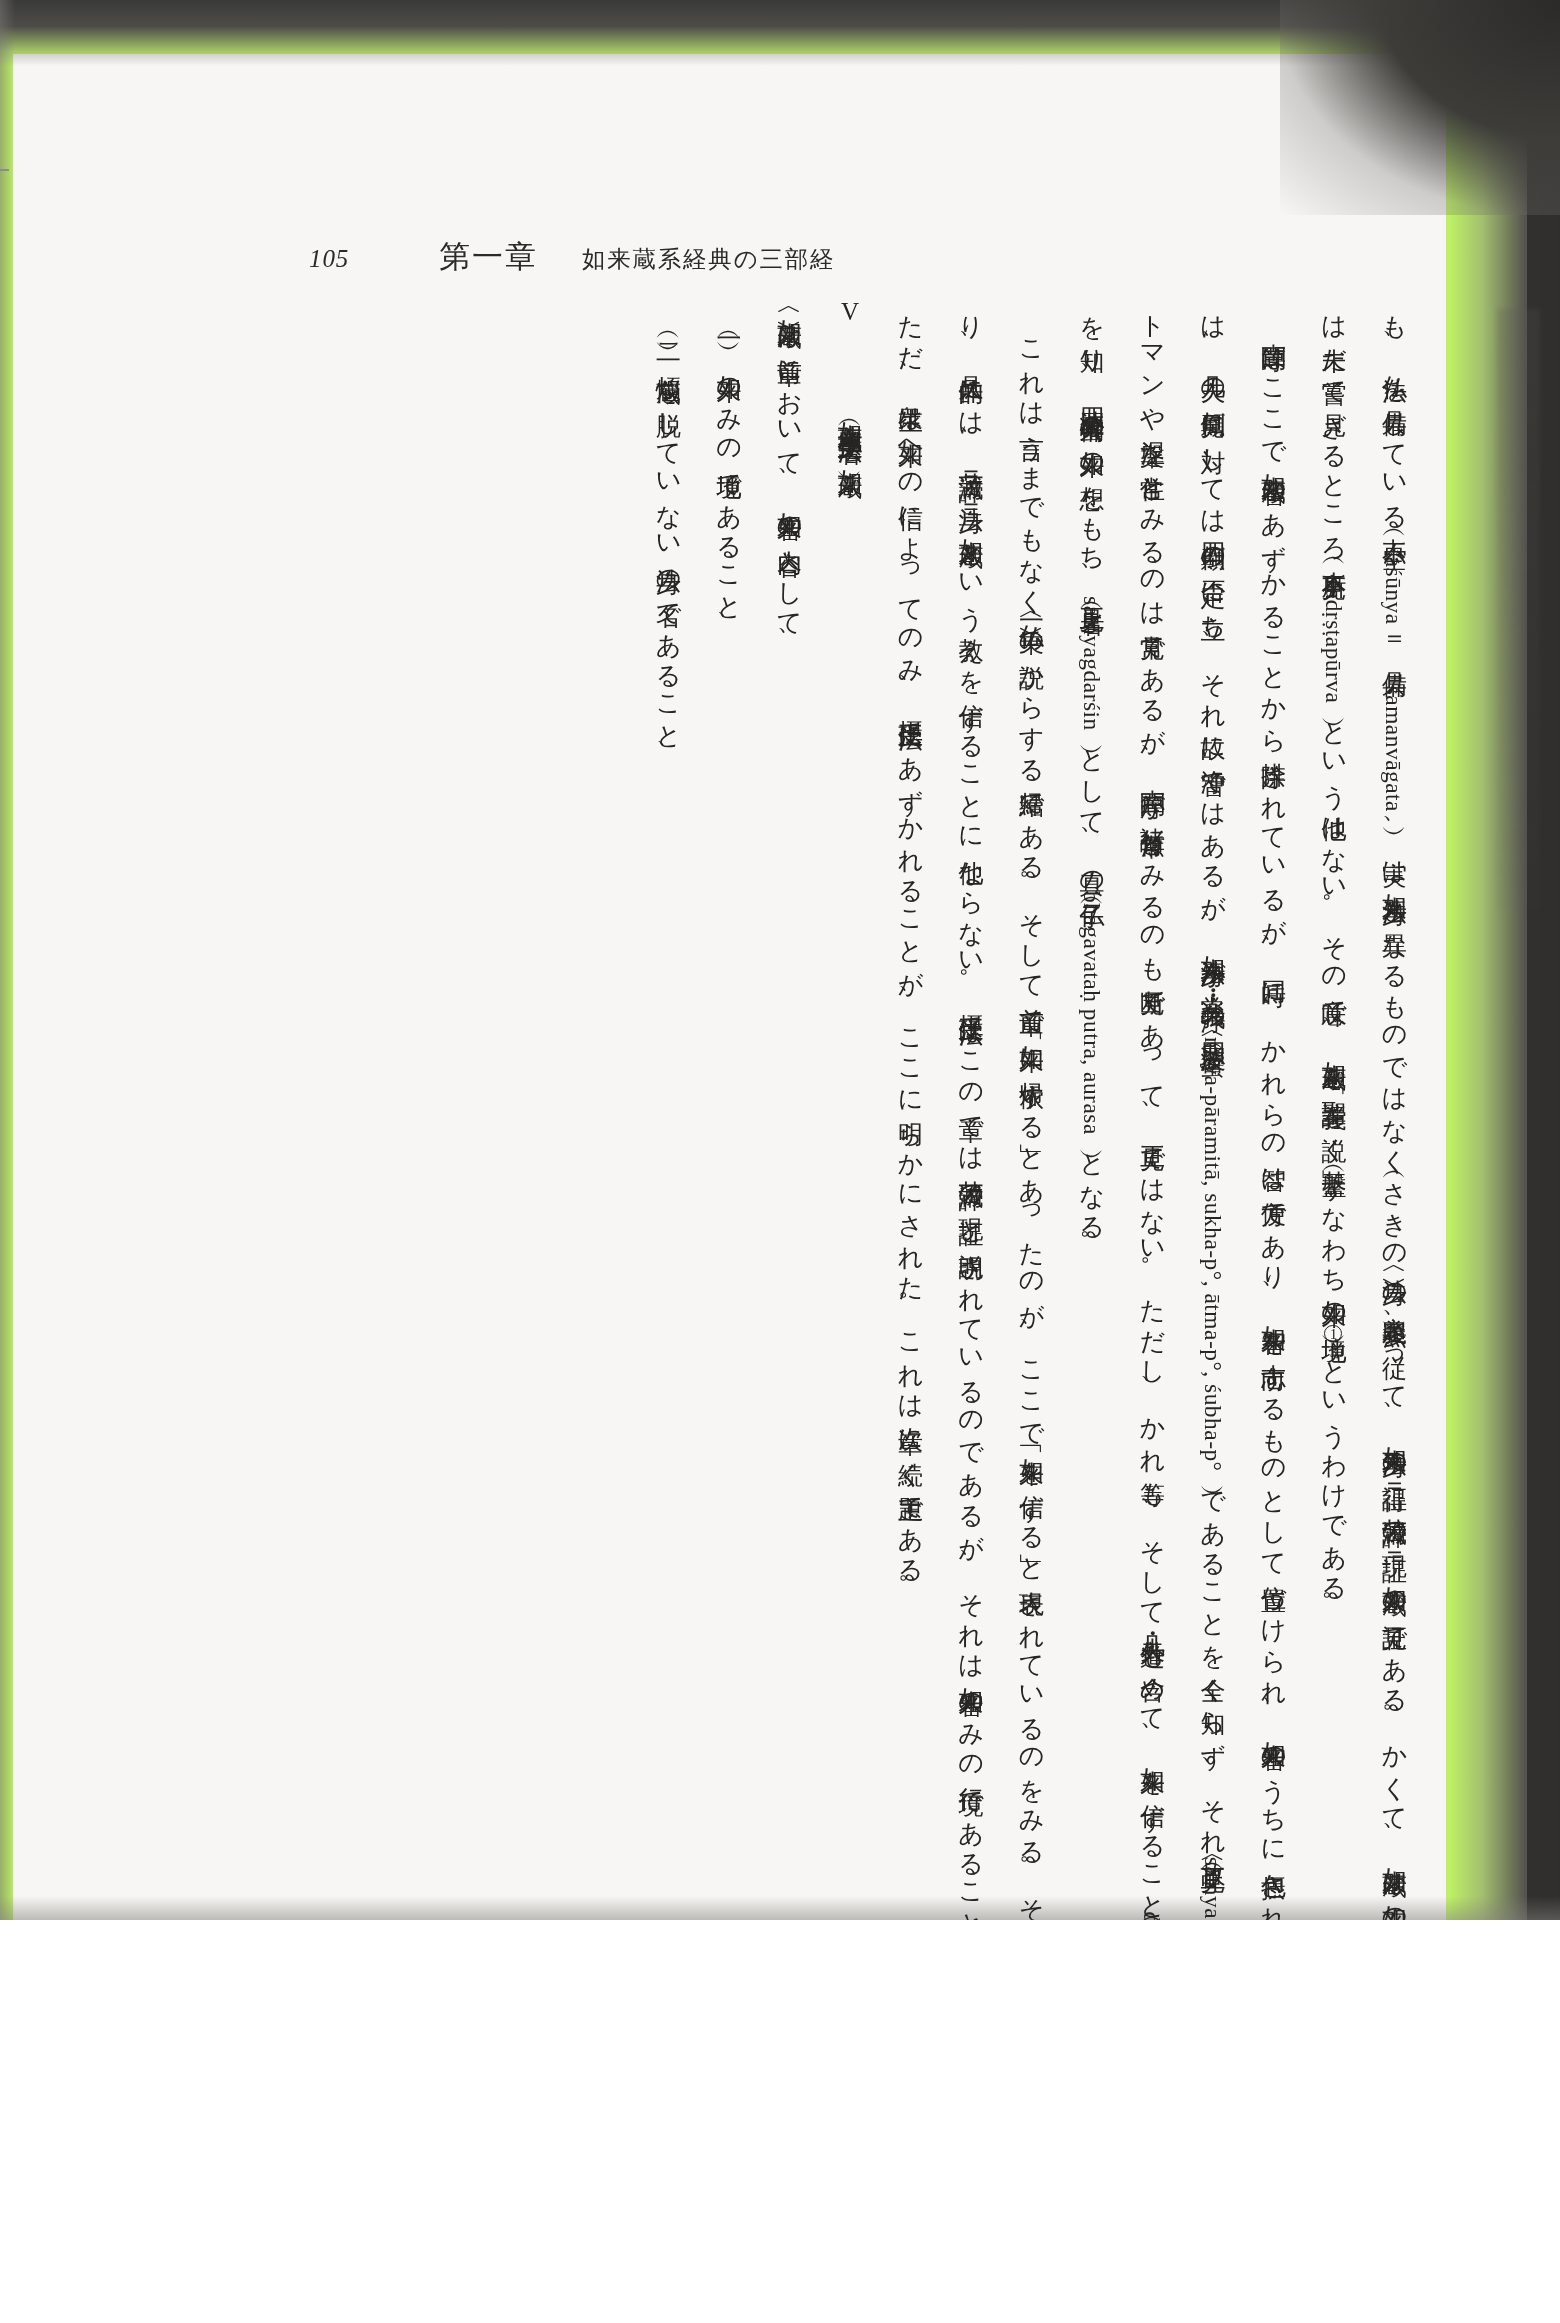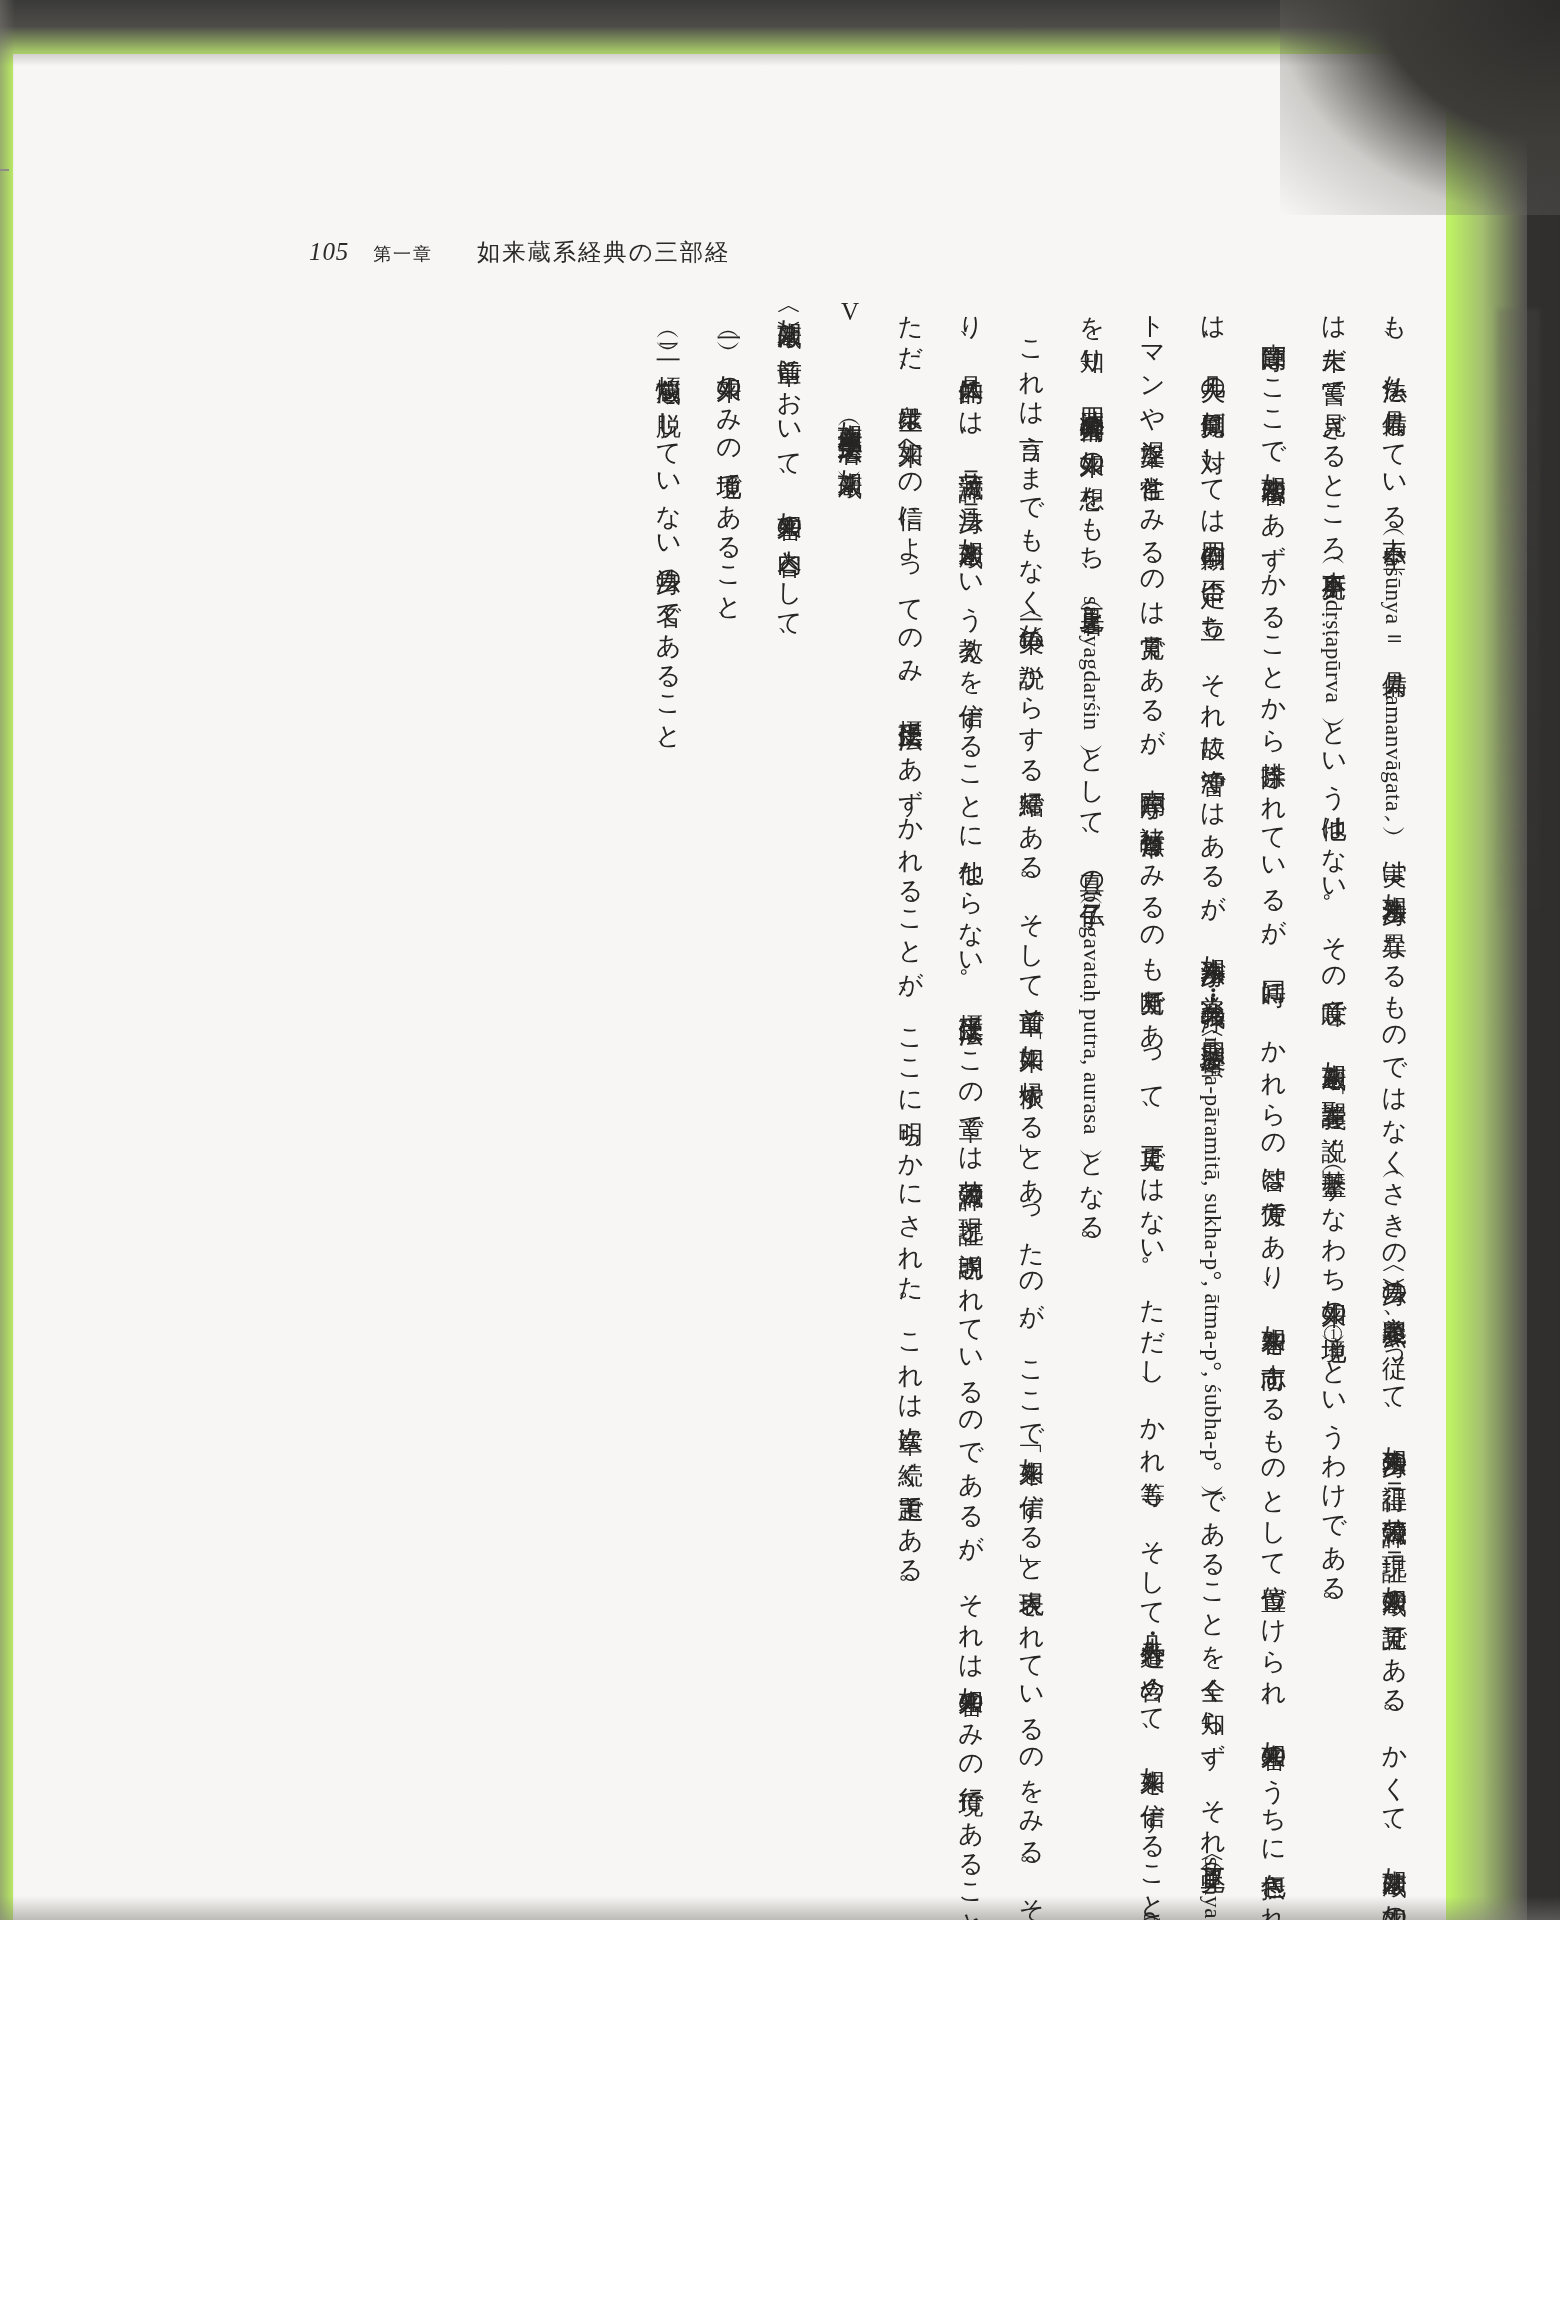--- a/index.html
+++ b/index.html
@@ -91,22 +91,22 @@
     color: #2b2a28;
     white-space: nowrap;
   }
   .rh-page-no {
     font-family: "Liberation Serif", "DejaVu Serif", serif;
     font-style: italic;
     font-size: 25px;
     letter-spacing: 0.9px;
   }
   .rh-chapter {
-    margin-left: 24px;
-    font-size: 18px;
+    margin-left: 90px;
+    font-size: 31px;
     letter-spacing: 1.9px;
   }
   .rh-title {
     margin-left: 44px;
     font-size: 23.4px;
     letter-spacing: 1.9px;
   }
 
   
   .body-area {

